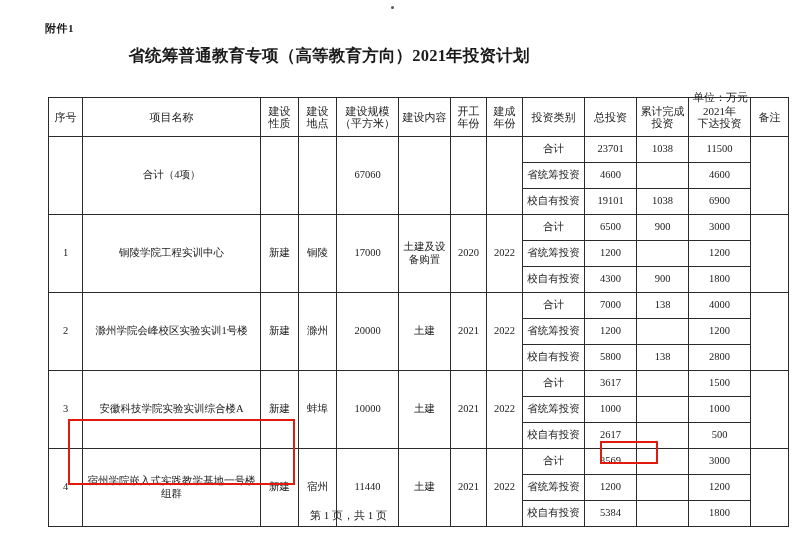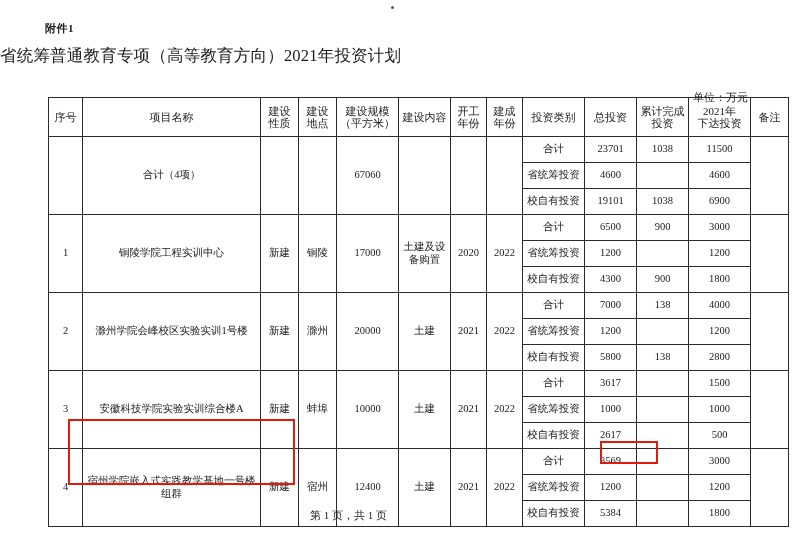--- a/index.html
+++ b/index.html
@@ -27,22 +27,23 @@
     top: 21px;
     font-size: 11px;
     letter-spacing: 0.5px;
     font-weight: bold;
   }
   .doc-title {
     position: absolute;
     left: 0;
     top: 45px;
     width: 658px;
+    text-align: center;
     font-size: 16.5px;
-    font-weight: normal;
+    font-weight: bold;
     letter-spacing: 0.2px;
   }
   .unit-note {
     position: absolute;
     right: 52px;
     top: 90px;
     font-size: 11px;
   }
   table.plan {
     position: absolute;
@@ -318,21 +319,21 @@
         <td class="row-body">2617</td>
         <td class="row-body"></td>
         <td class="row-body">500</td>
       </tr>
 
       <tr>
         <td class="row-body" rowspan="3">4</td>
         <td class="row-body name-cell" rowspan="3">宿州学院嵌入式实践教学基地一号楼组群</td>
         <td class="row-body" rowspan="3">新建</td>
         <td class="row-body" rowspan="3">宿州</td>
-        <td class="row-body" rowspan="3">12400</td>
+        <td class="row-body" rowspan="3">11440</td>
         <td class="row-body" rowspan="3">土建</td>
         <td class="row-body" rowspan="3">2021</td>
         <td class="row-body" rowspan="3">2022</td>
         <td class="row-body cat-cell">合计</td>
         <td class="row-body num-total">3569</td>
         <td class="row-body num-total"></td>
         <td class="row-body num-total">3000</td>
         <td class="row-body" rowspan="3"></td>
       </tr>
       <tr>

